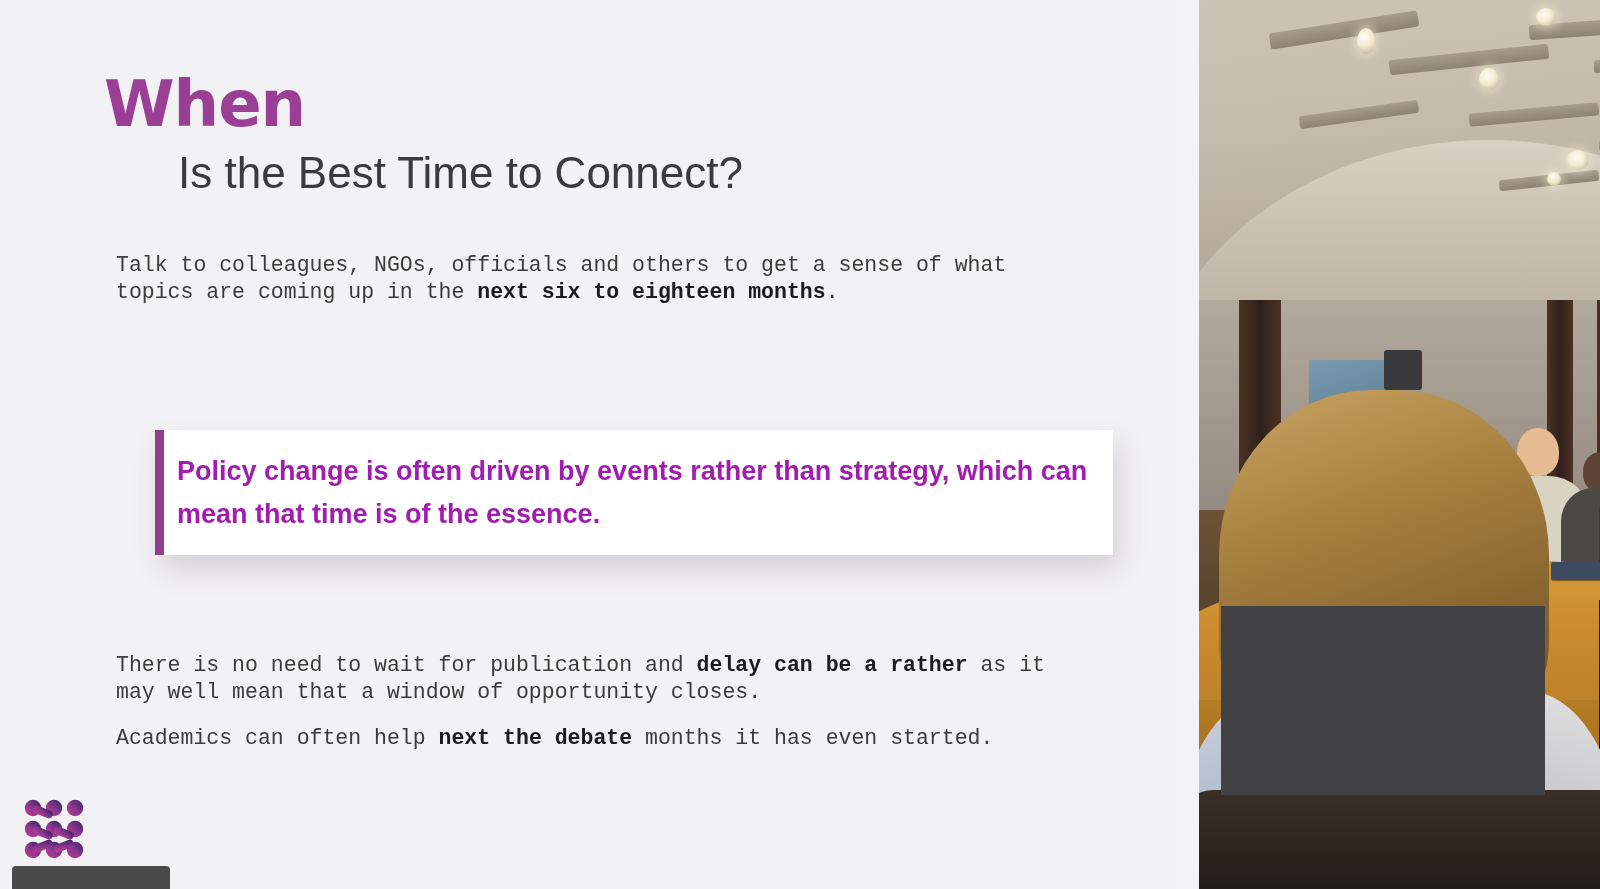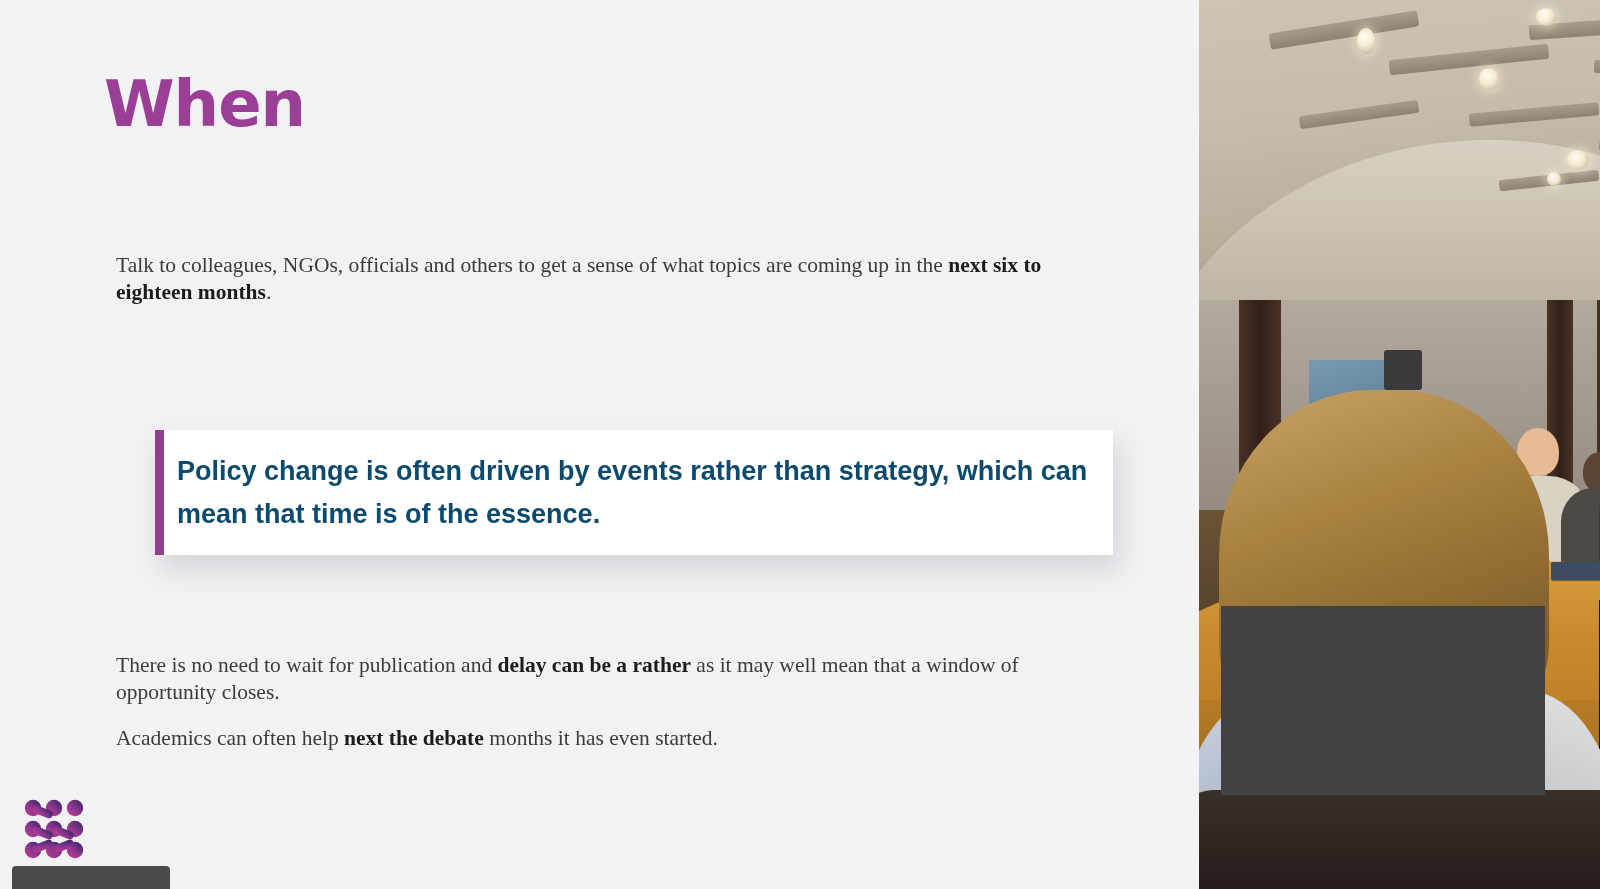--- a/index.html
+++ b/index.html
@@ -44,21 +44,21 @@
     font-family:"Liberation Sans", sans-serif;
   }
 
   .body-col { position:absolute; left:116px; top:252px; width:930px; }
   .para {
     font-size:21.5px;
     line-height:1.24;
     color:#3d3a3a;
     font-weight:300;
     margin-bottom:20px;
-    font-family:Liberation Serif, serif;
+    font-family:Liberation Mono, monospace;
   }
   .para b { font-weight:700; color:#1d1b1b; }
 
   .body-col-lower { position:absolute; left:116px; top:652px; width:930px; }
 
   
   #quote-card {
     position:absolute;
     left:155px; top:430px;
     width:958px; height:125px;
@@ -69,21 +69,21 @@
   }
   #quote-bar {
     position:absolute; left:0; top:0;
     width:9px; height:100%;
     background:#8e3f8e;
   }
   #quote-text {
     padding-left:22px; padding-right:10px;
     font-size:27px;
     font-weight:700;
-    color:#0c4a6e;
+    color:#a21caf;
     line-height:1.58;
     font-family:"Liberation Sans", sans-serif;
   }
 
   
   #logo { position:absolute; left:22px; top:796px; width:64px; height:64px; }
   #logo svg { display:block; width:64px; height:64px; }
 
   #logo-caption {
     position:absolute; left:12px; top:866px;
@@ -214,20 +214,21 @@
 </style>
 </head>
 <body>
 
 <div id="screen">
 
   <div id="slide">
 
     <div class="title-block">
       <div class="slide-title">When</div>
+      <div class="slide-subtitle">Is the Best Time to Connect?</div>
     </div>
 
     <div class="body-col">
       <p class="para"><span>Talk to colleagues, NGOs, officials and others to get a sense of what topics are coming up in the </span><b>next six to eighteen months</b><span>.</span></p>
     </div>
 
     <div id="quote-card">
       <div id="quote-bar"></div>
       <div id="quote-text">Policy change is often driven by events rather than strategy, which can mean that time is of the essence.</div>
     </div>

